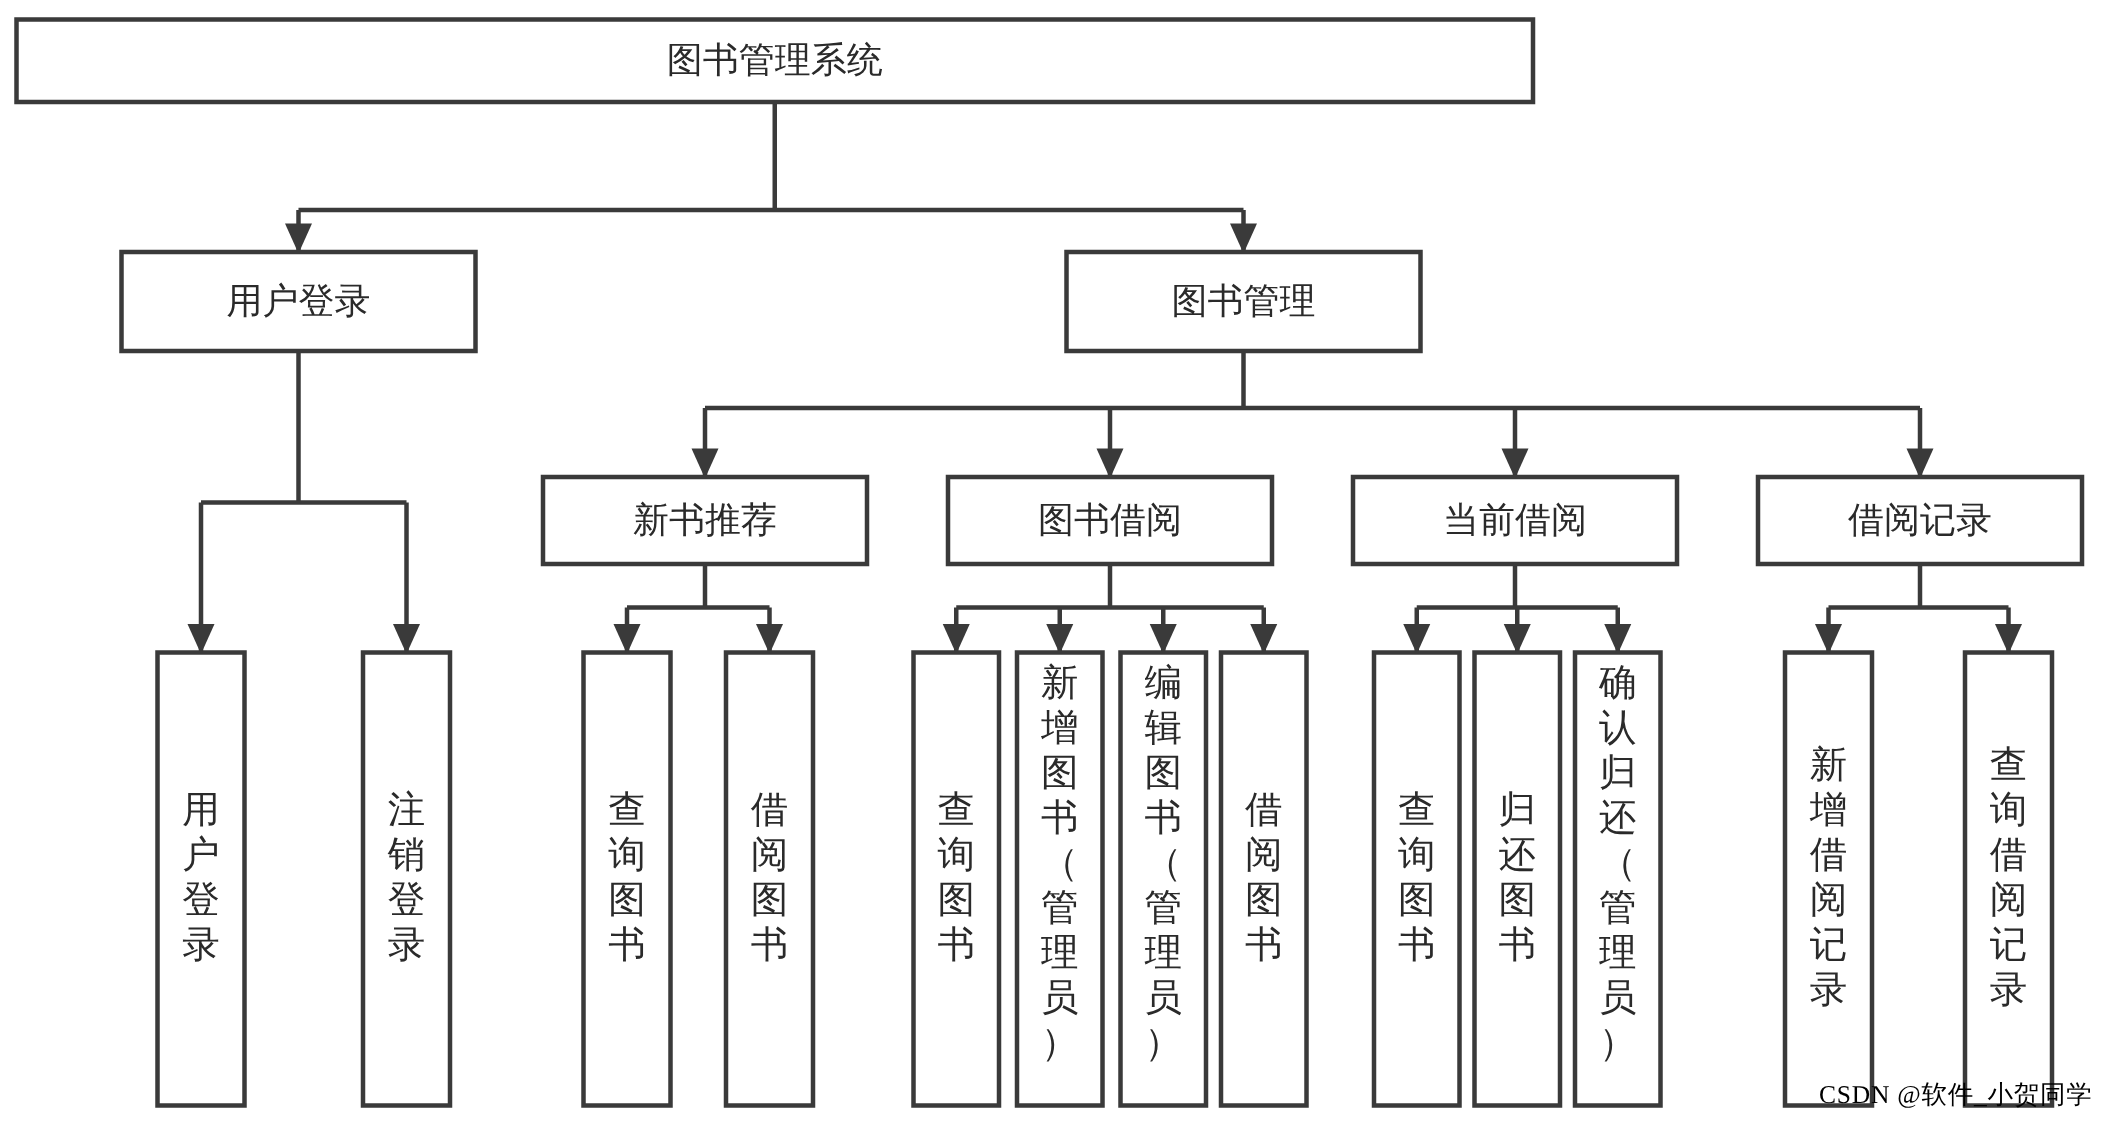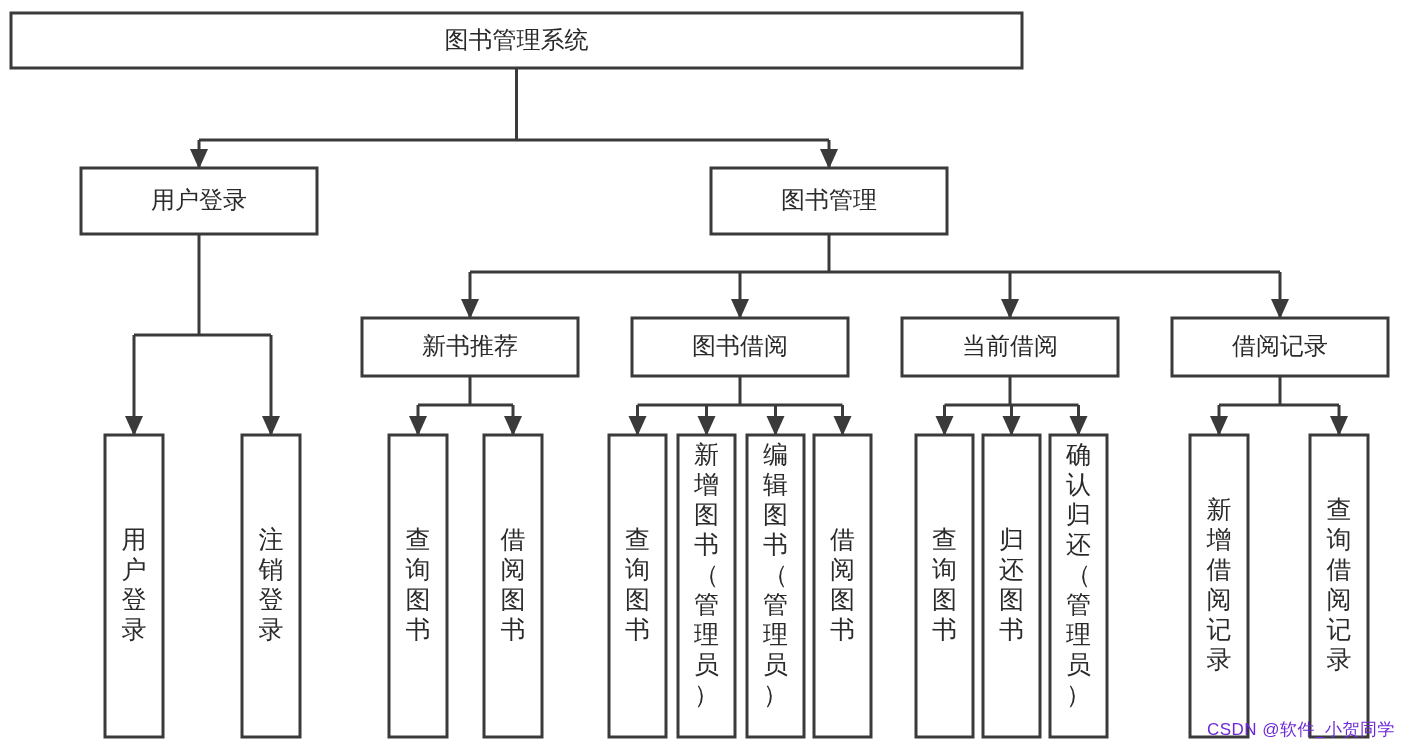--- a/index.html
+++ b/index.html
@@ -51,23 +51,23 @@
   .node-label-v {
     font-family: "Liberation Sans", "DejaVu Sans", sans-serif;
     font-size: 25px;
     fill: #2a2a2a;
     text-anchor: middle;
   }
   .watermark {
     position: absolute;
     right: 10px;
     bottom: 6px;
-    font-family: Liberation Sans, sans-serif;
+    font-family: Liberation Serif, serif;
     font-size: 17px;
-    color: #6d28d9;
+    color: #000000;
     letter-spacing: 0.5px;
     white-space: nowrap;
     pointer-events: none;
   }
 </style>
 </head>
 <body>
 
 <div id="diagram-root">
   <svg class="diagram" viewBox="0 0 1405 747" xmlns="http://www.w3.org/2000/svg">

